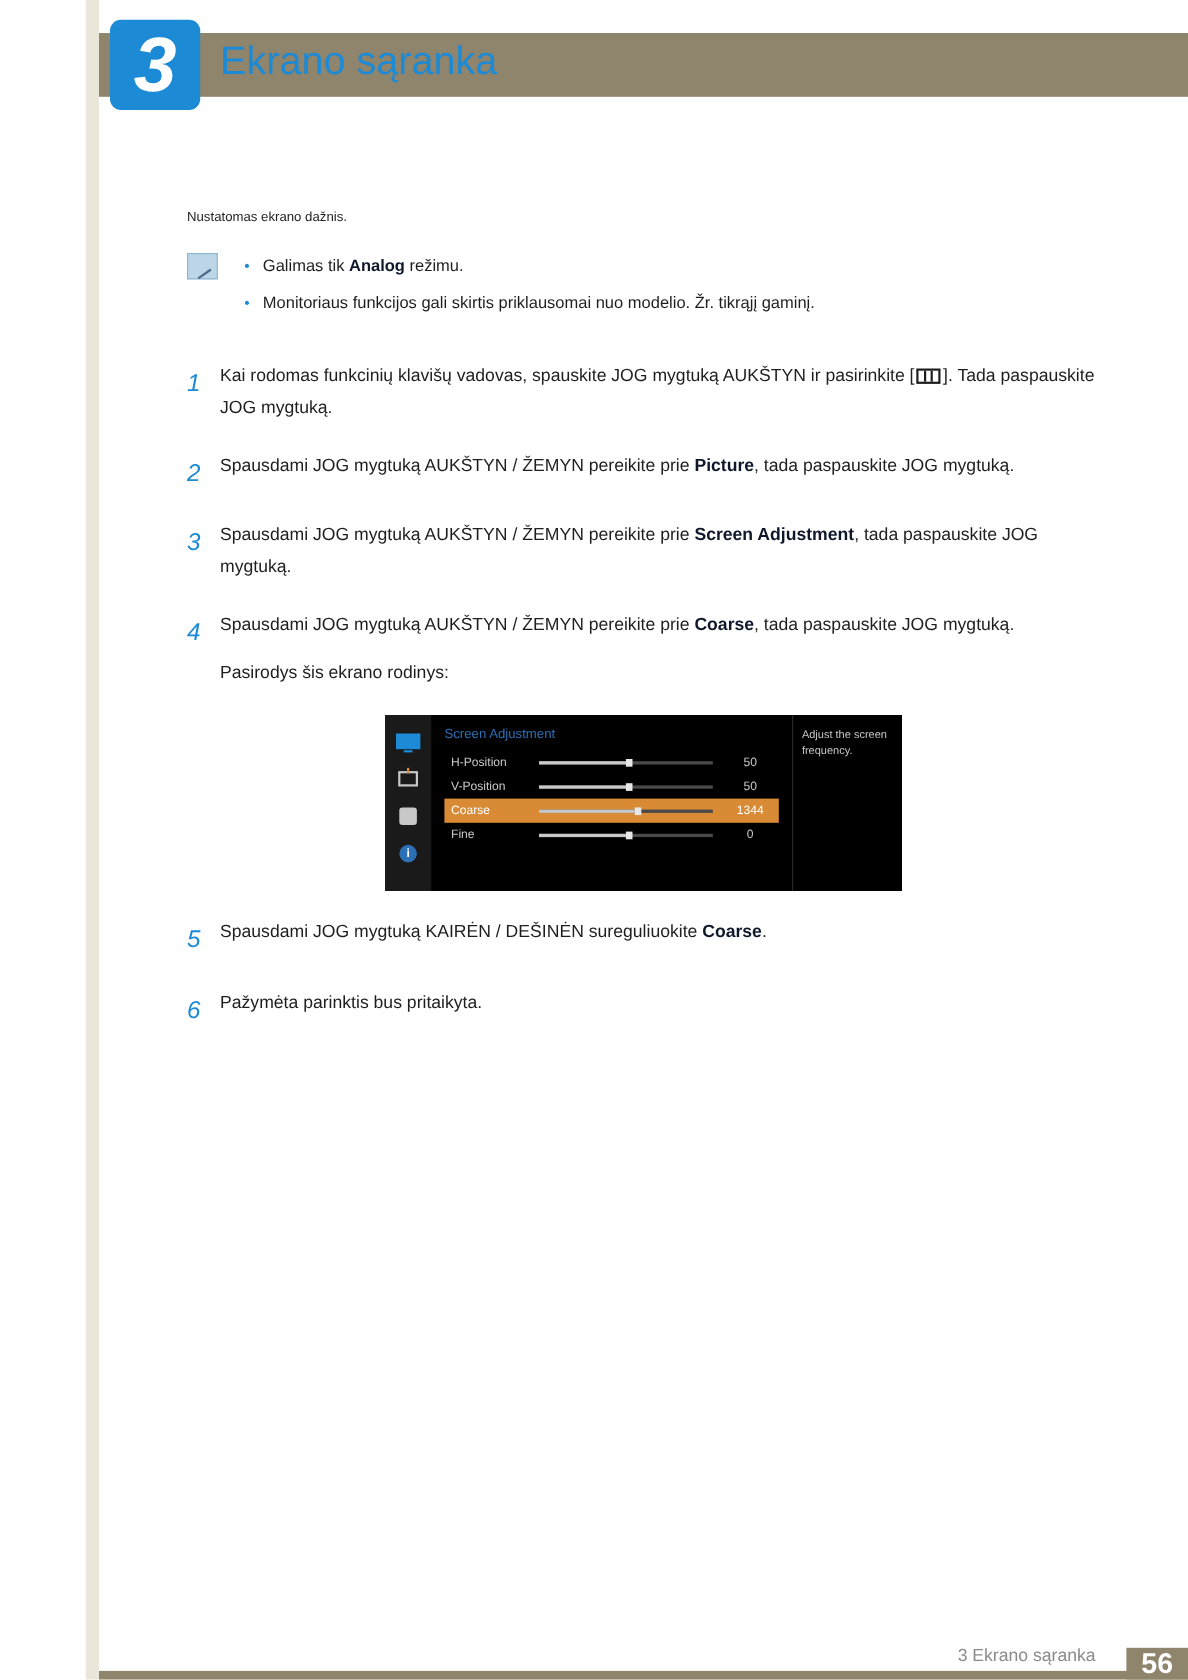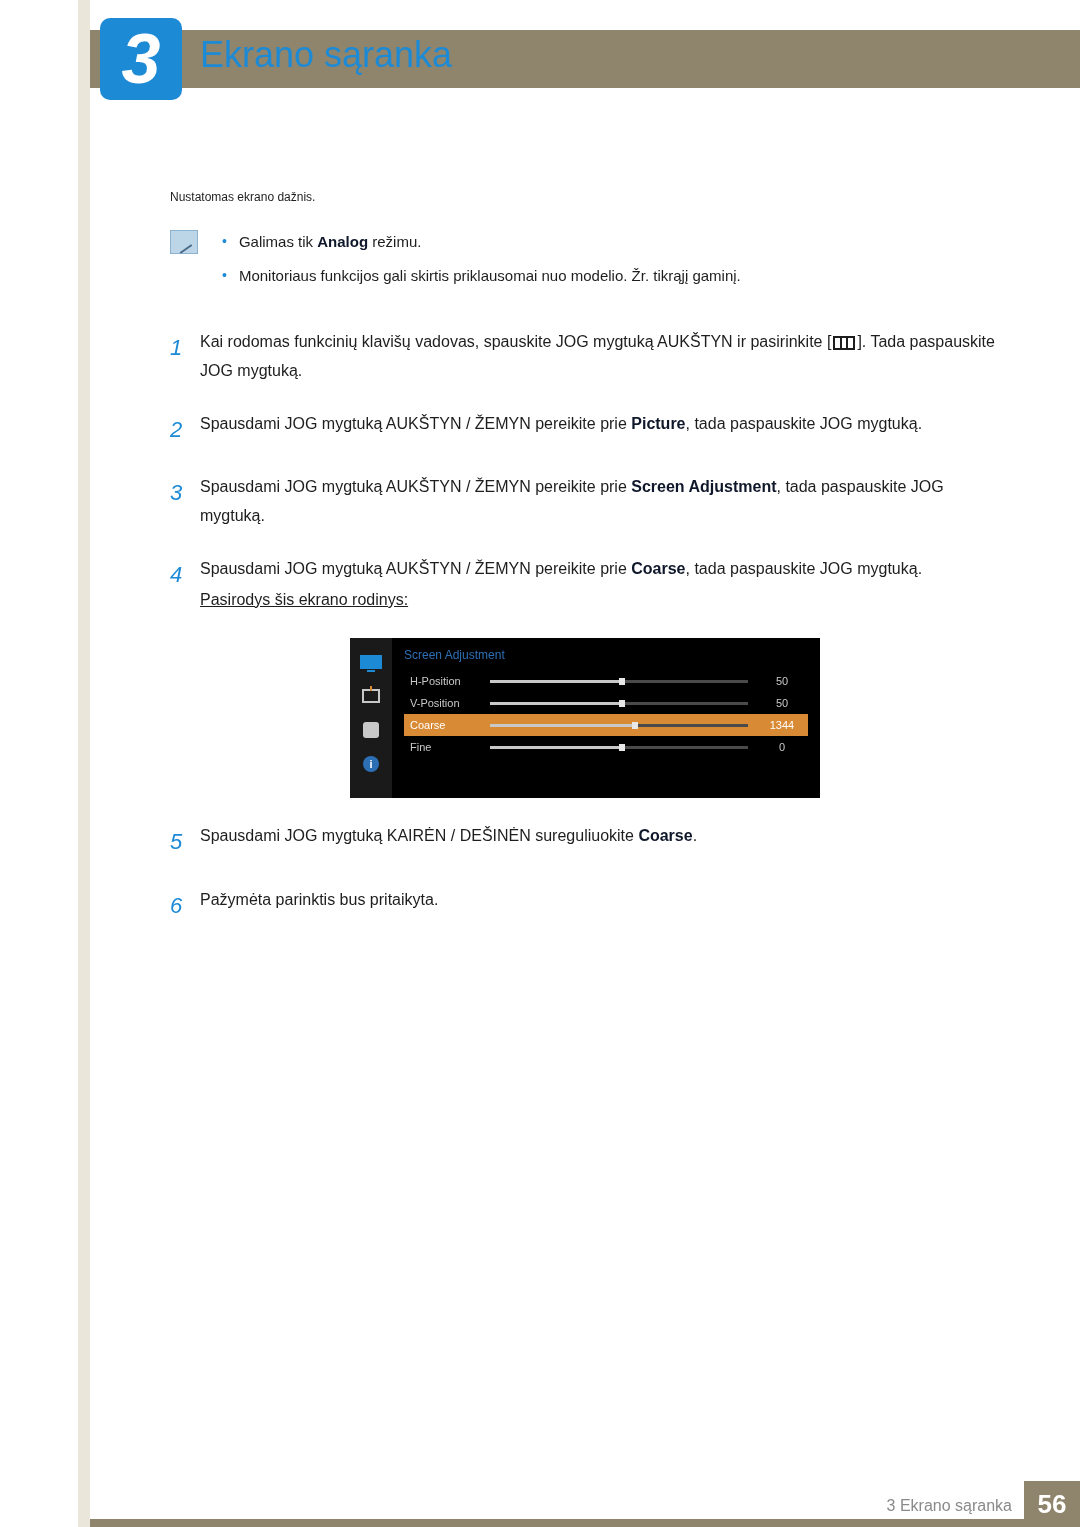--- a/index.html
+++ b/index.html
@@ -174,32 +174,32 @@
   bottom: 0;
   right: 0;
   height: 8px;
   background: #8f856c;
 }
 .footer-page {
   position: absolute;
   right: 0;
   bottom: 0;
   width: 56px;
-  height: 46px;
+  height: 29px;
   background: #8f856c;
   color: #fff;
   font-size: 26px;
   font-weight: bold;
   display: flex;
   align-items: center;
   justify-content: center;
 }
 .footer-text {
   position: absolute;
-  right: 68px;
+  right: 84px;
   bottom: 12px;
   color: #8a8a8a;
   font-size: 16px;
 }
 
 .ic-monitor { width:22px; height:14px; border:1px solid #1d8ad6; background:#1d8ad6; position:relative; }
 .ic-monitor::after { content:""; position:absolute; left:6px; right:6px; bottom:-4px; height:2px; background:#1d8ad6; }
 .ic-size { width:18px; height:14px; border:2px solid #c8c8c8; position:relative; }
 .ic-size::before { content:""; position:absolute; top:-5px; left:6px; width:2px; height:5px; background:#d88a35; }
 .ic-gear { width:16px; height:16px; background:#c8c8c8; border-radius:3px; }
@@ -254,21 +254,21 @@
       <div class="step-num">3</div>
       <div class="step-body">
         <span>Spausdami JOG mygtuką AUKŠTYN / ŽEMYN pereikite prie </span><span class="hl">Screen Adjustment</span><span>, tada paspauskite JOG mygtuką.</span>
       </div>
     </div>
 
     <div class="step">
       <div class="step-num">4</div>
       <div class="step-body">
         <span>Spausdami JOG mygtuką AUKŠTYN / ŽEMYN pereikite prie </span><span class="hl">Coarse</span><span>, tada paspauskite JOG mygtuką.</span>
-        <div style="margin-top:2px;text-decoration:underline;">Pasirodys šis ekrano rodinys:</div>
+        <div style="margin-top:14px;">Pasirodys šis ekrano rodinys:</div>
       </div>
     </div>
 
     <div class="osd-wrap">
       <div class="osd">
         <div class="osd-side">
           <div class="s-icon">
               <div class="ic-monitor"></div>
             </div>
           <div class="s-icon">
@@ -309,20 +309,21 @@
           </div>
           <div class="osd-row">
             <div class="osd-label">Fine</div>
             <div class="osd-slider">
                 <div class="fill" style="width:50%"></div>
                 <div class="thumb" style="left:50%"></div>
               </div>
             <div class="osd-val">0</div>
           </div>
         </div>
+        <div class="osd-help">Adjust the screen frequency.</div>
       </div>
     </div>
 
     <div class="step">
       <div class="step-num">5</div>
       <div class="step-body">
         <span>Spausdami JOG mygtuką KAIRĖN / DEŠINĖN sureguliuokite </span><span class="hl">Coarse</span><span>.</span>
       </div>
     </div>
 

